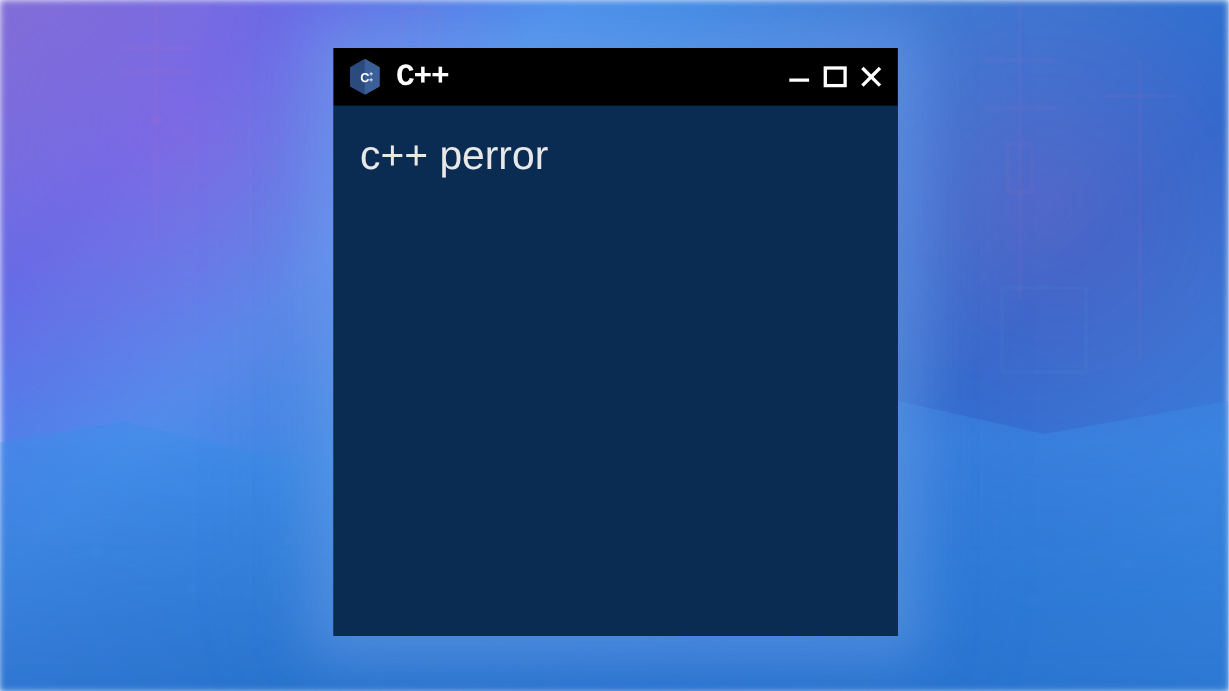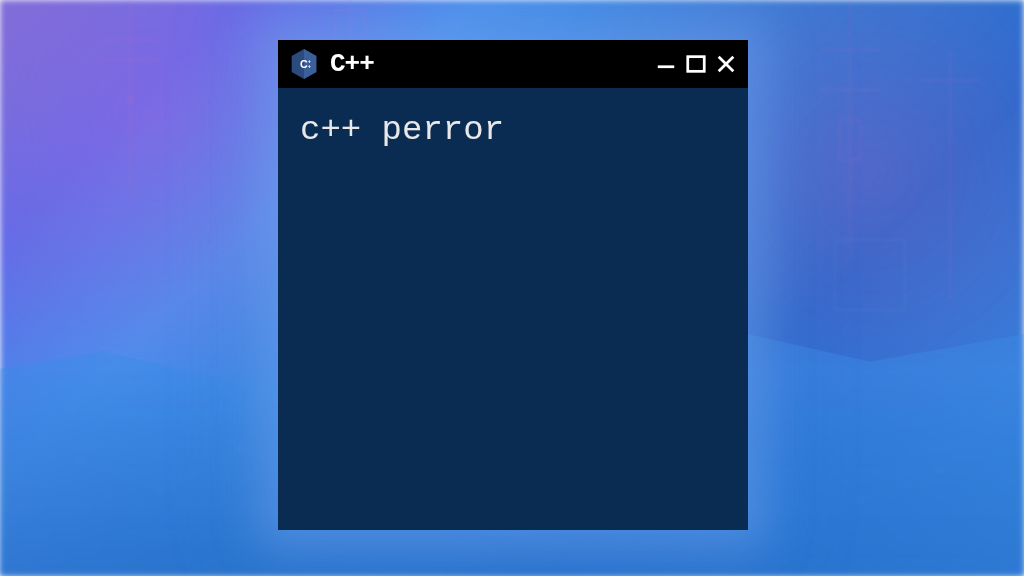--- a/index.html
+++ b/index.html
@@ -120,21 +120,21 @@
     .ctrl svg {
       width: 22px;
       height: 22px;
     }
     
     .terminal-body {
       flex: 1;
       background: #0a2c52;
       padding: 22px 22px;
       color: #e8e8e8;
-      font-family: Liberation Mono, monospace;
+      font-family: Liberation Sans, sans-serif;
       font-size: 34px;
       line-height: 1.2;
       overflow: hidden;
     }
     
     .terminal-text {
       white-space: pre;
     }
   </style>
 </head>

